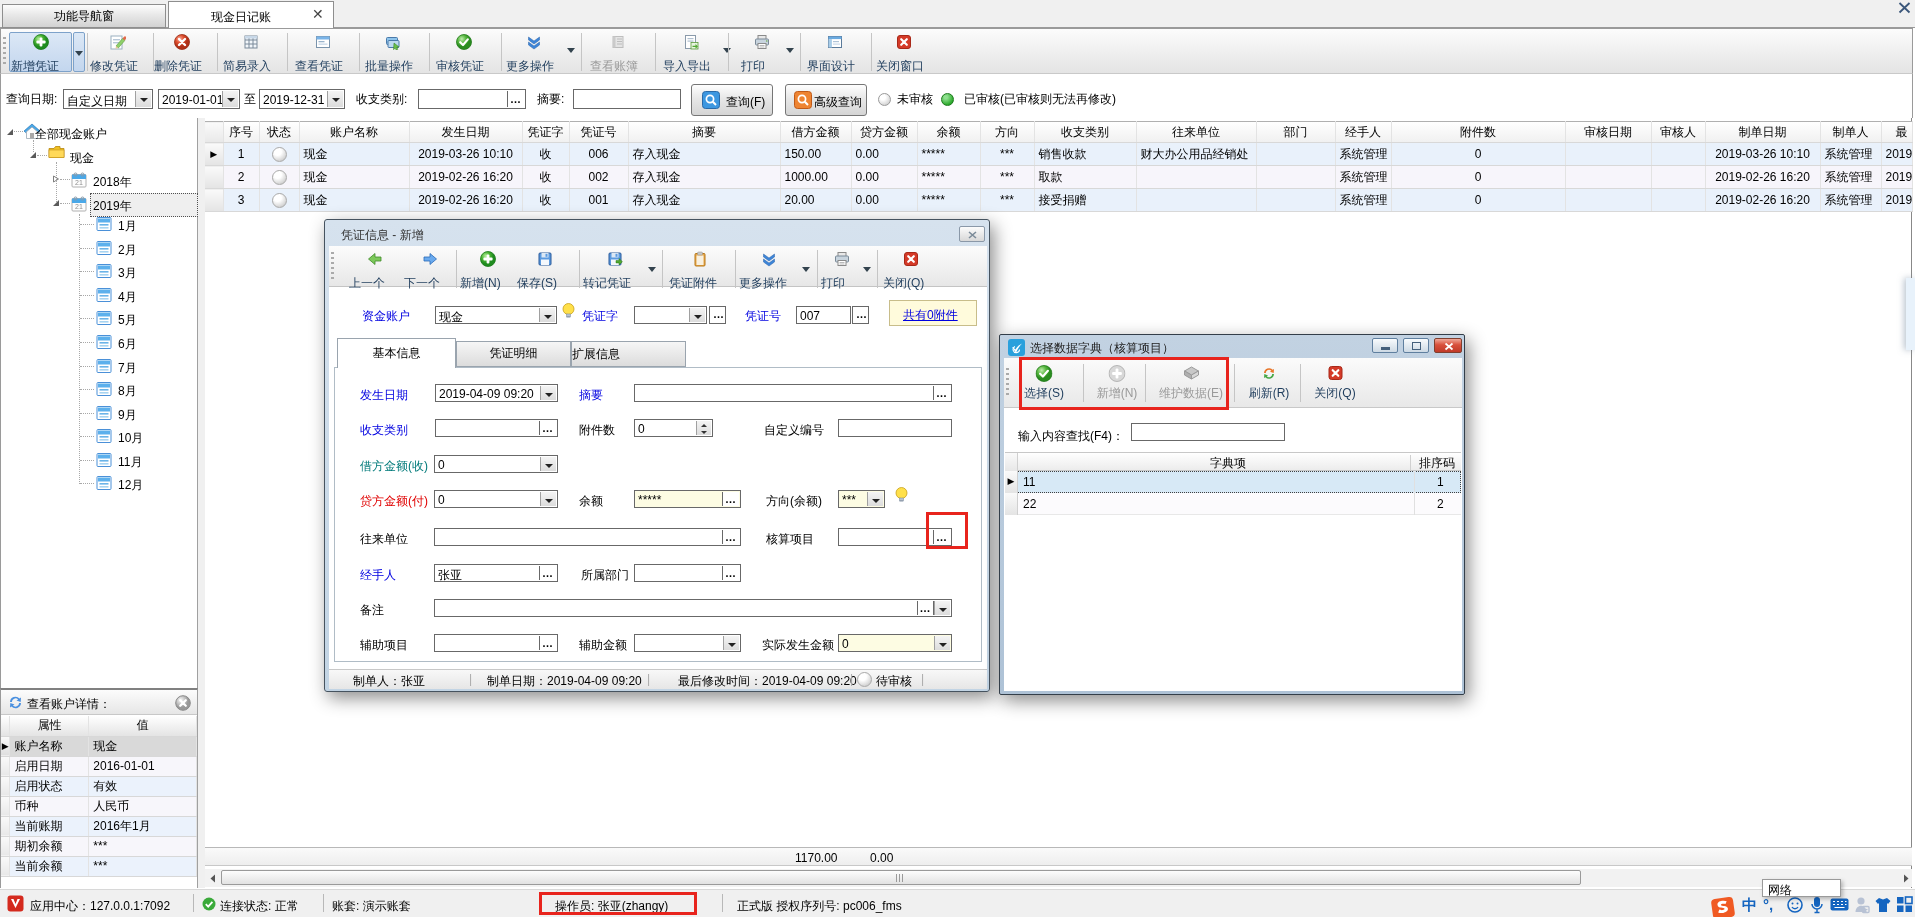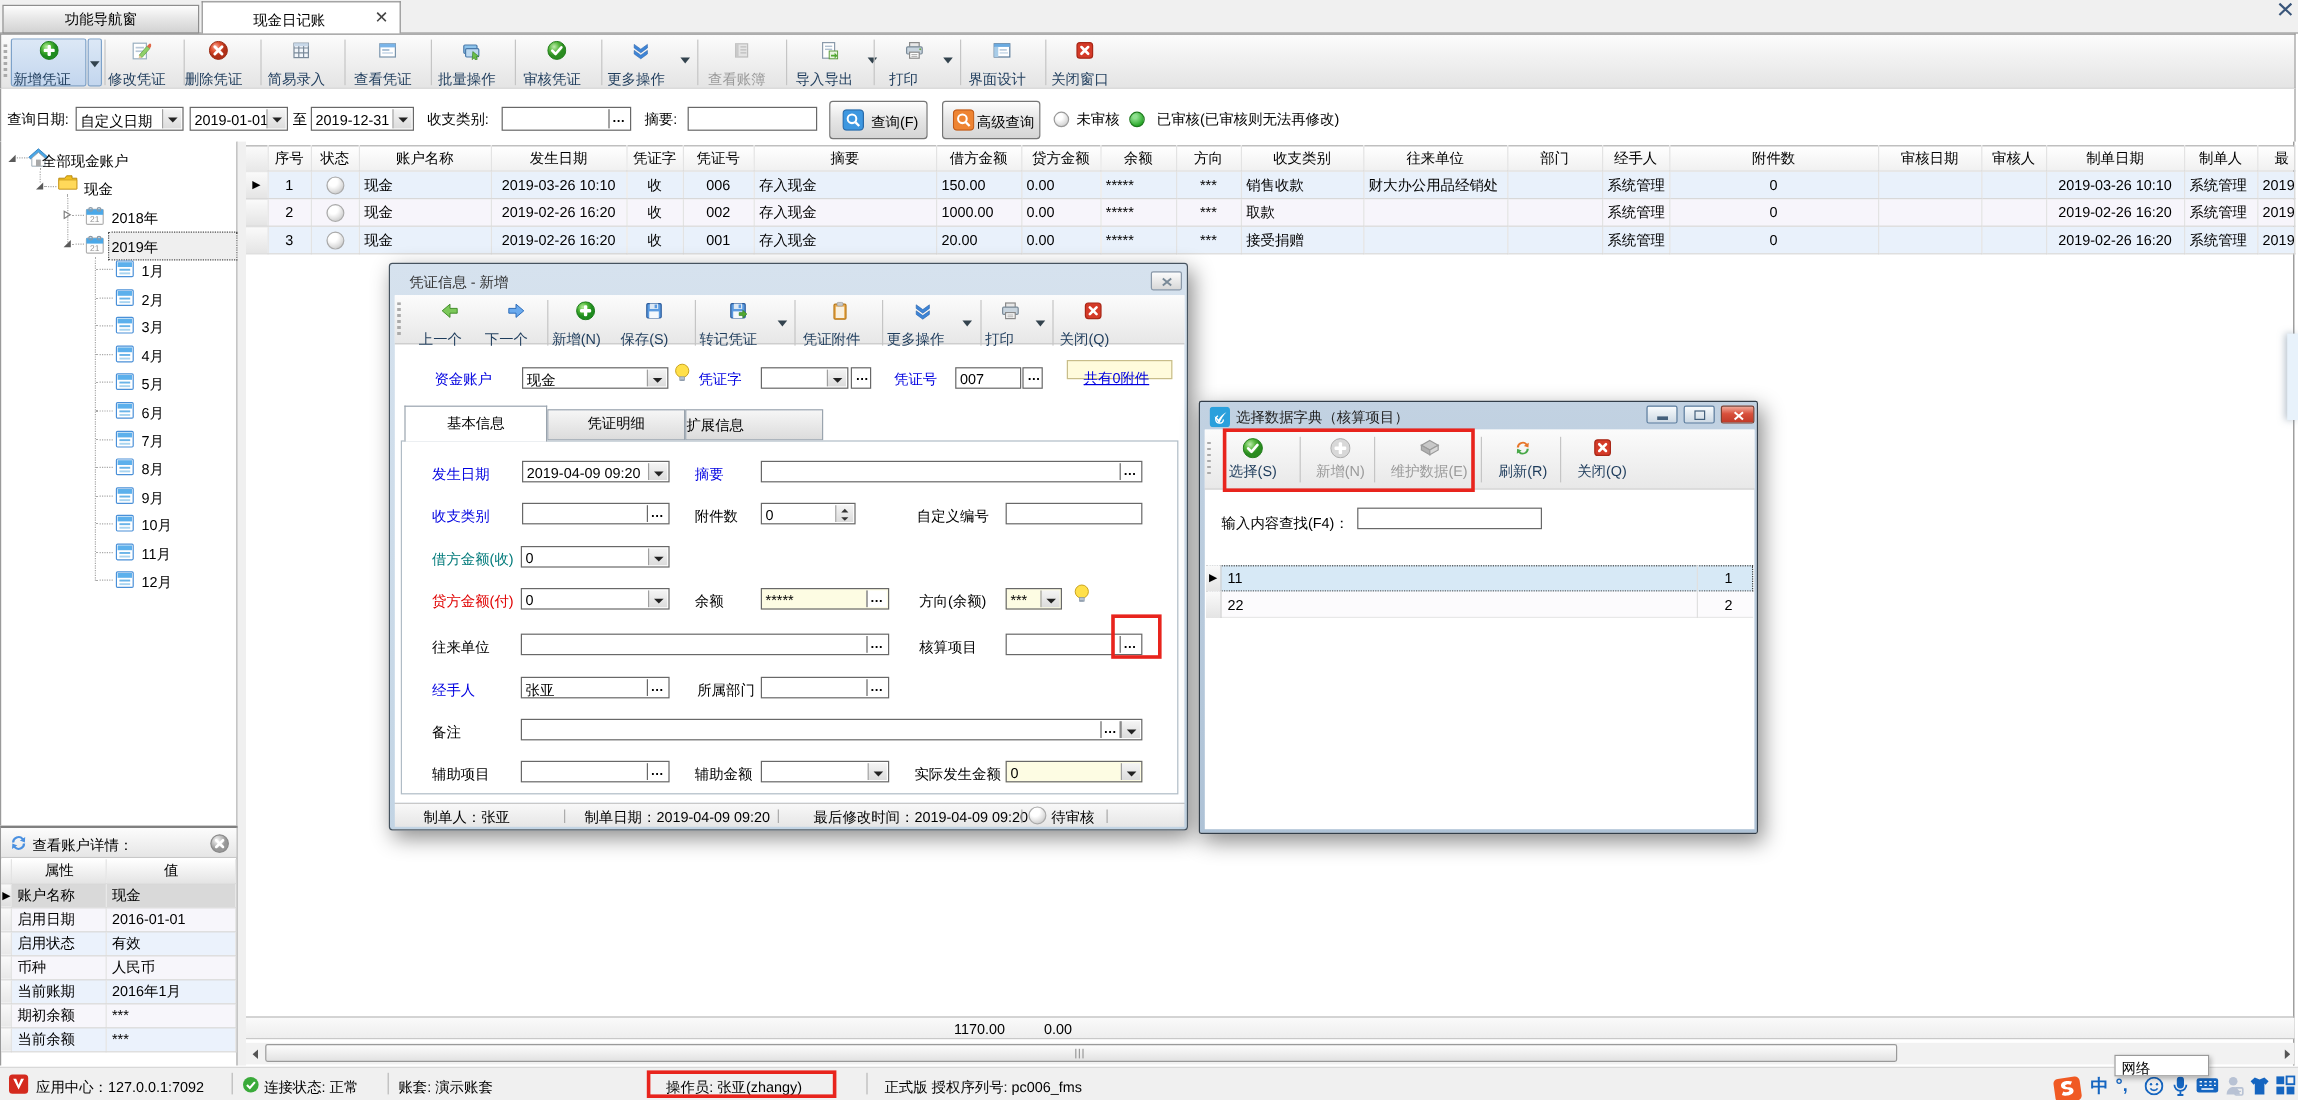--- a/index.html
+++ b/index.html
@@ -766,21 +766,21 @@
     <div class="dfld" style="left:384px;top:86px;width:17px;text-align:center;font-weight:bold;font-size:11px;">
         <span style="position:absolute;left:3px;top:1px;letter-spacing:1px;">…</span>
       </div>
     <span class="abs lblue" style="left:420px;top:88px;">凭证号</span>
     <div class="dfld" style="left:471px;top:86px;width:55px;">
         <span class="val">007</span>
       </div>
     <div class="dfld" style="left:527px;top:86px;width:17px;">
         <span style="position:absolute;left:3px;top:1px;letter-spacing:1px;font-weight:bold;font-size:11px;">…</span>
       </div>
-    <div class="abs" style="left:564px;top:80px;width:88px;height:16px;background:#fffbdc;border:1px solid #c8bd8a;">
+    <div class="abs" style="left:564px;top:80px;width:88px;height:26px;background:#fffbdc;border:1px solid #c8bd8a;">
       <span class="abs" style="left:13px;top:6px;color:#0000e0;text-decoration:underline;">共有0附件</span>
       </div>
 
     <div class="abs" style="left:131px;top:121px;width:115px;height:26px;background:linear-gradient(#f6f6f6,#dcdcdc);border:1px solid #9aa4ae;text-align:center;line-height:25px;font-family:Liberation Mono, monospace;">凭证明细</div>
     <div class="abs" style="left:246px;top:121px;width:115px;height:26px;background:linear-gradient(#f6f6f6,#dcdcdc);border:1px solid #9aa4ae;line-height:25px;">扩展信息</div>
     <div class="abs" style="left:9px;top:147px;width:648px;height:295px;background:#fff;border:1px solid #b0bcc6;"></div>
     <div class="abs" style="left:12px;top:118px;width:119px;height:30px;background:#fff;border:1px solid #9aa4ae;border-bottom:none;text-align:center;line-height:28px;">基本信息</div>
 
     <span class="abs lblue" style="left:35px;top:167px;">发生日期</span>
     <div class="dfld" style="left:110px;top:164px;width:123px;">
@@ -943,20 +943,25 @@
               <rect x="1.5" y="1.5" width="13" height="13" rx="2.5" fill="#d43a28" stroke="#a82818"></rect>
               <path d="M5.2 5.2 L10.8 10.8 M10.8 5.2 L5.2 10.8" stroke="#fff" stroke-width="2.2" stroke-linecap="round"></path>
             </svg></span>
           <span class="tx2">关闭(Q)</span>
         </div>
     </div>
 
     <span class="abs" style="left:18px;top:93px;">输入内容查找(F4)：</span>
     <div class="fld" style="left:131px;top:88px;width:154px;height:18px;"></div>
 
+    <div class="abs" style="left:5px;top:117px;width:456px;height:19px;background:linear-gradient(#ffffff,#ececec);border:1px solid #c8c8c8;border-left:none;border-right:none;">
+      <div class="abs" style="left:0;top:0;width:13px;height:21px;background:linear-gradient(#fafafa,#e4e4e4);border-right:1px solid #d0d0d0;"></div>
+      <span class="abs" style="left:205px;top:2px;">字典项</span>
+      <span class="abs" style="left:414px;top:2px;border-left:1px solid #d0d0d0;padding-left:8px;height:18px;margin-left:-9px;">排序码</span>
+    </div>
     <div class="abs" style="left:5px;top:136px;width:456px;height:22px;background:#d7e9f6;outline:1px dotted #404040;outline-offset:-1px;">
       <div class="abs" style="left:0;top:0;width:13px;height:22px;background:linear-gradient(#fafafa,#e4e4e4);border-right:1px solid #d0d0d0;font-size:9px;text-align:center;line-height:20px;">▶</div>
       <span class="abs" style="left:18px;top:4px;">11</span>
       <span class="abs" style="left:432px;top:4px;">1</span>
       <div class="abs" style="left:409px;top:0;width:1px;height:22px;background:#e0e0e0;"></div>
     </div>
     <div class="abs" style="left:5px;top:158px;width:456px;height:22px;background:#fcfbfd;border-bottom:1px solid #e8e8e8;">
       <div class="abs" style="left:0;top:0;width:13px;height:22px;background:linear-gradient(#fafafa,#e4e4e4);border-right:1px solid #d0d0d0;"></div>
       <span class="abs" style="left:18px;top:4px;">22</span>
       <span class="abs" style="left:432px;top:4px;">2</span>

